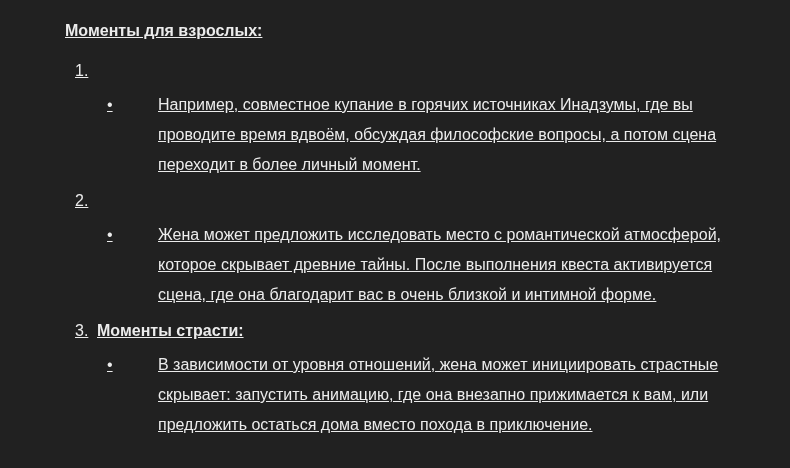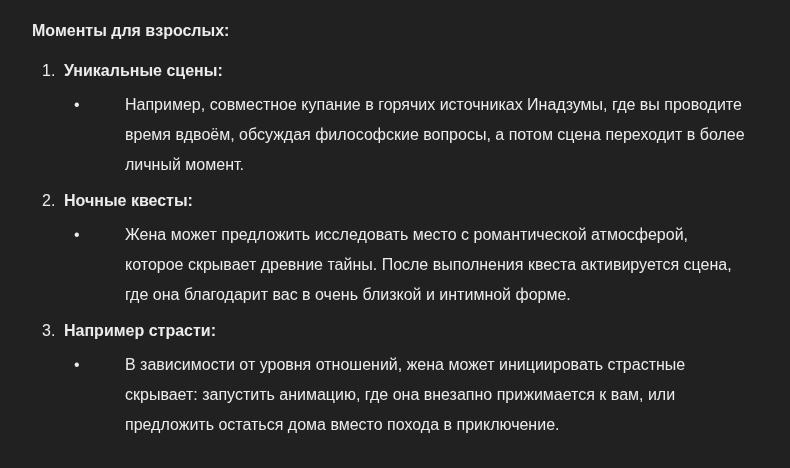--- a/index.html
+++ b/index.html
@@ -10,22 +10,23 @@
     width: 790px;
     height: 468px;
     background: #212121;
     color: #ececec;
     font-family: "Liberation Sans", "DejaVu Sans", sans-serif;
     font-size: 16px;
     line-height: 30px;
     overflow: hidden;
   }
   .content {
-    padding: 16px 40px 20px 32px;
+    padding: 16px 40px 20px 65px;
     box-sizing: border-box;
+    text-decoration: underline;
   }
   .heading {
     font-weight: 700;
     margin: 0 0 10px 0;
   }
   .section {
     margin: 0;
   }
   .item-row {
     margin: 0 0 4px 10px;
@@ -53,43 +54,41 @@
 </head>
 <body style="background: rgb(33, 33, 33); color: rgb(236, 236, 236);">
 
 <div class="content">
 
   <p class="heading">Моменты для взрослых:</p>
 
   <div class="section">
     <div class="item-row">
       <span class="item-number">1.</span>
-      <span class="item-title">Уникальные сцены:</span>
     </div>
     <div class="bullet-row">
       <span class="bullet-marker">•</span>
       <span class="bullet-text">Например, совместное купание в горячих источниках Инадзумы, где вы проводите время вдвоём, обсуждая философские вопросы, а потом сцена переходит в более личный момент.</span>
     </div>
   </div>
 
   <div class="section">
     <div class="item-row">
       <span class="item-number">2.</span>
-      <span class="item-title">Ночные квесты:</span>
     </div>
     <div class="bullet-row">
       <span class="bullet-marker">•</span>
       <span class="bullet-text">Жена может предложить исследовать место с романтической атмосферой, которое скрывает древние тайны. После выполнения квеста активируется сцена, где она благодарит вас в очень близкой и интимной форме.</span>
     </div>
   </div>
 
   <div class="section">
     <div class="item-row">
       <span class="item-number">3.</span>
-      <span class="item-title">Например страсти:</span>
+      <span class="item-title">Моменты страсти:</span>
     </div>
     <div class="bullet-row">
       <span class="bullet-marker">•</span>
       <span class="bullet-text">В зависимости от уровня отношений, жена может инициировать страстные скрывает: запустить анимацию, где она внезапно прижимается к вам, или предложить остаться дома вместо похода в приключение.</span>
     </div>
   </div>
 
 </div>
 
 </body></html>

